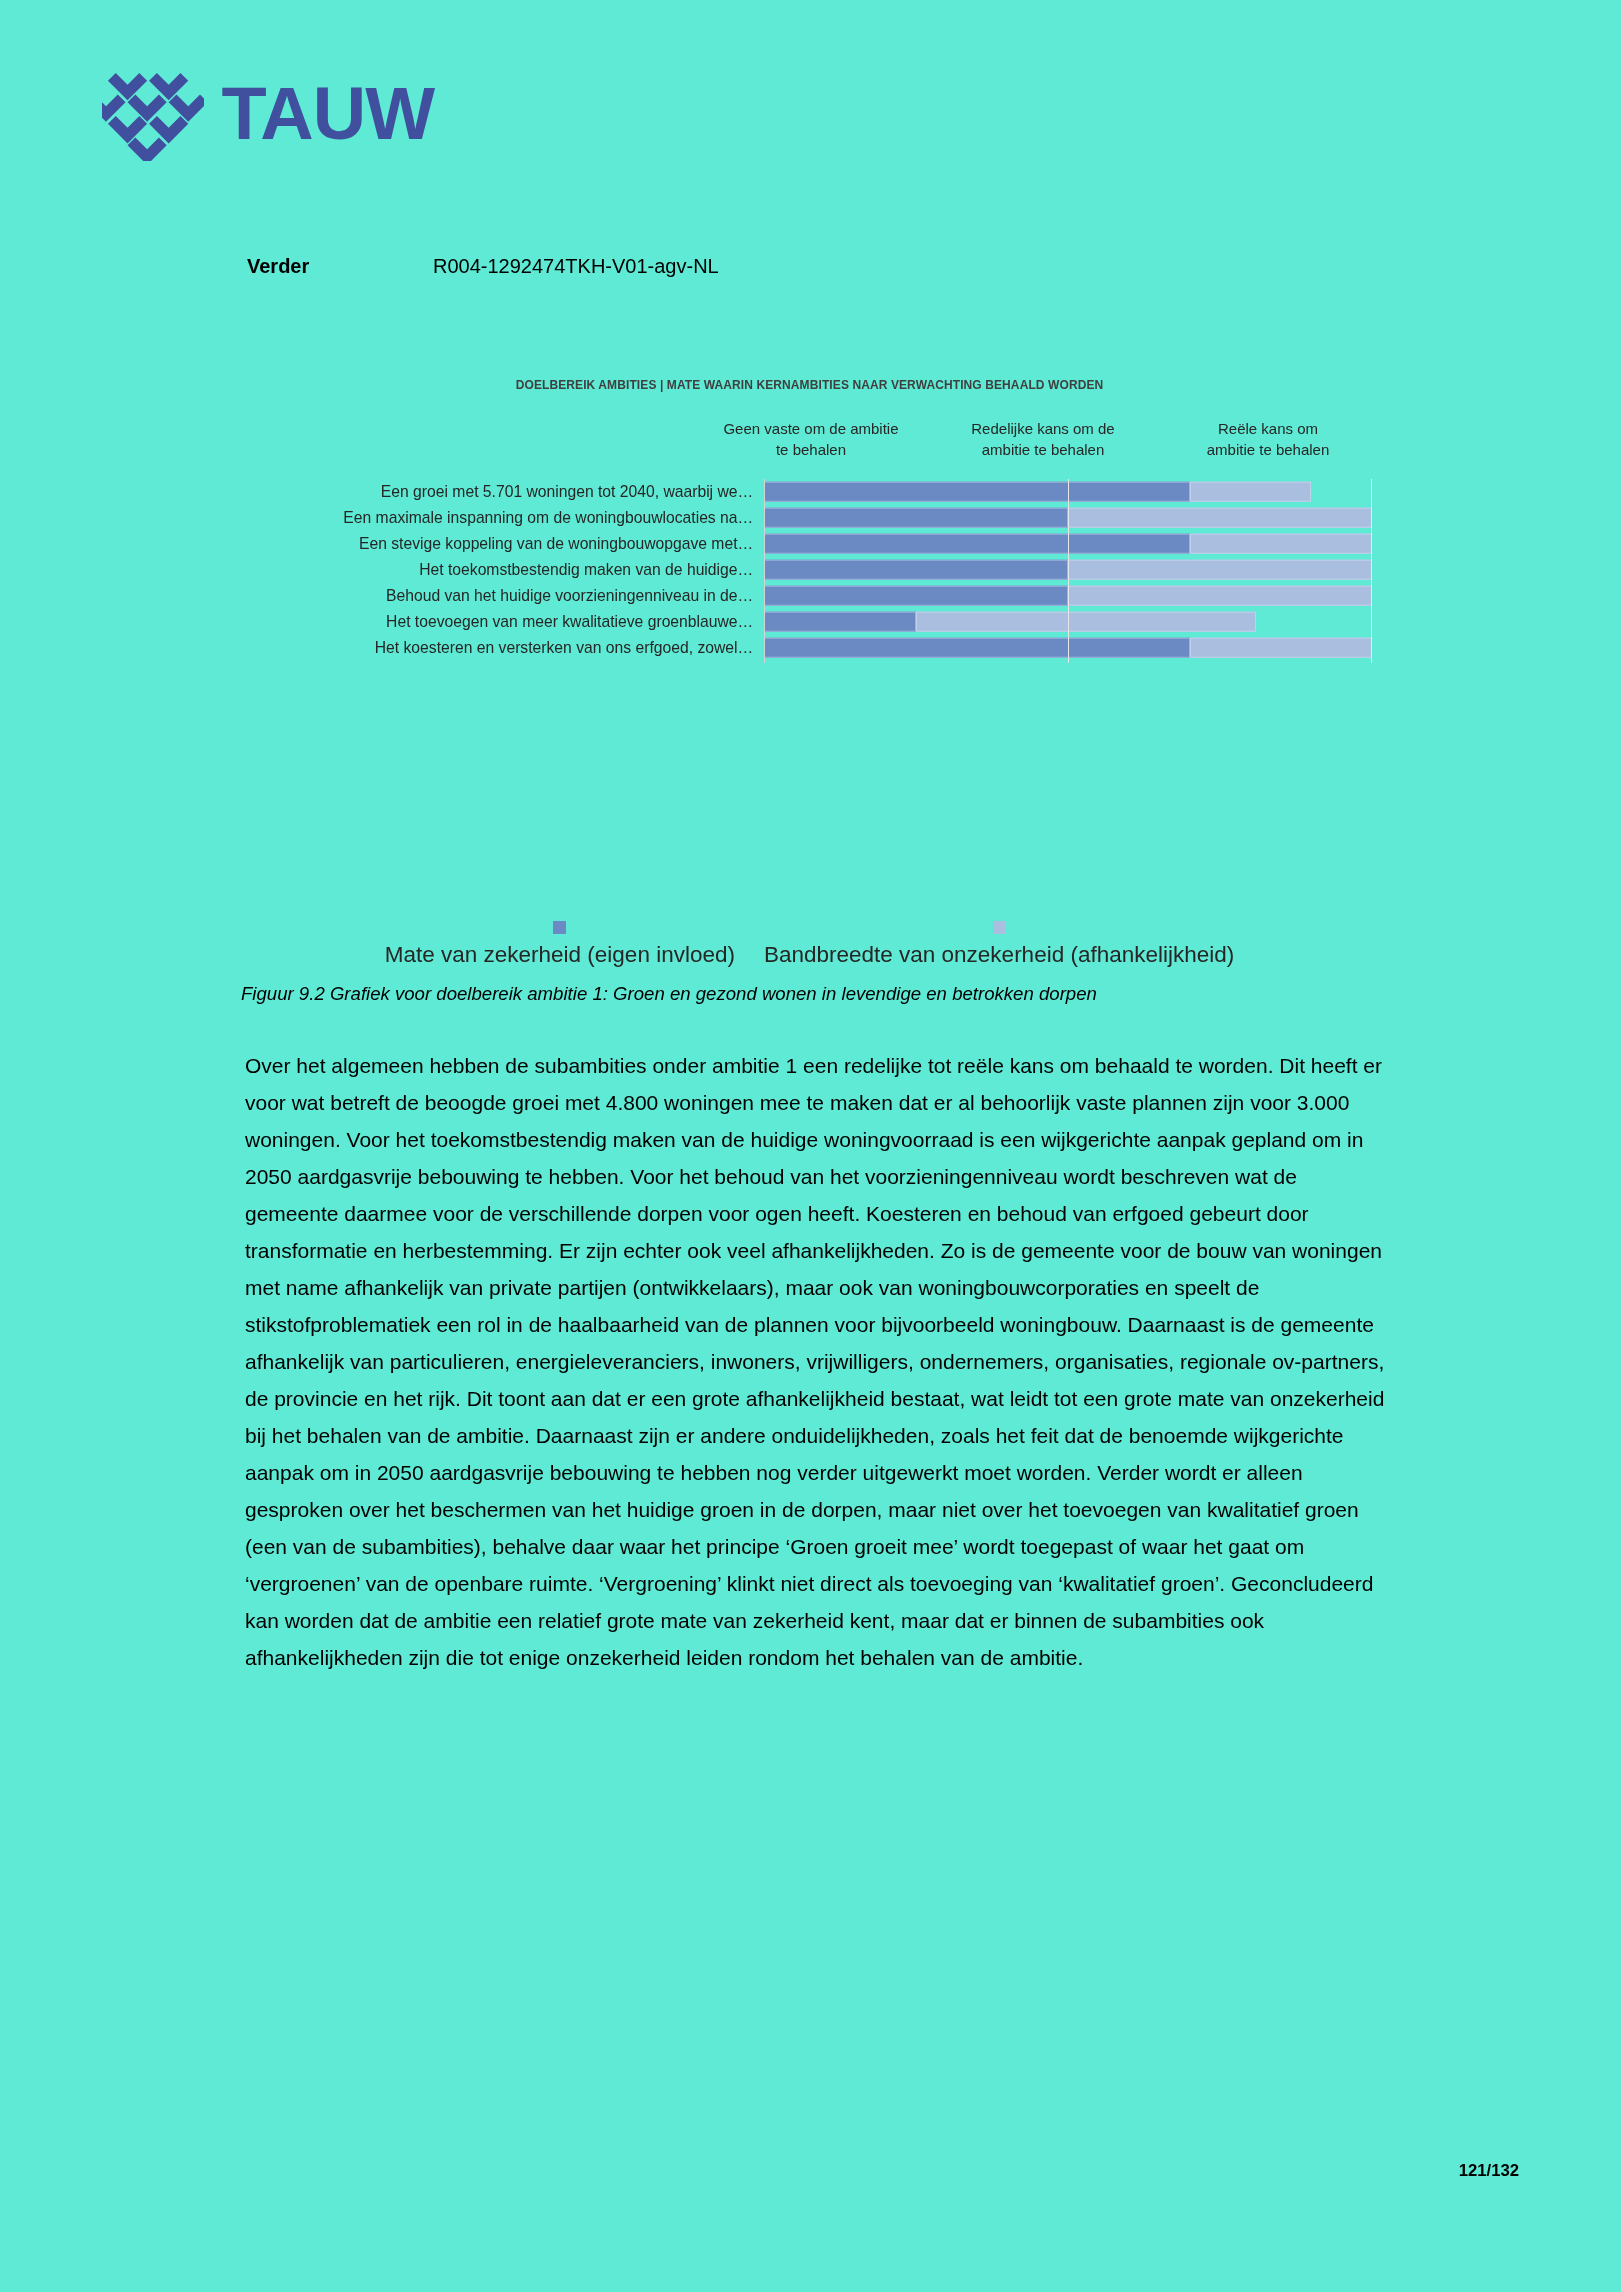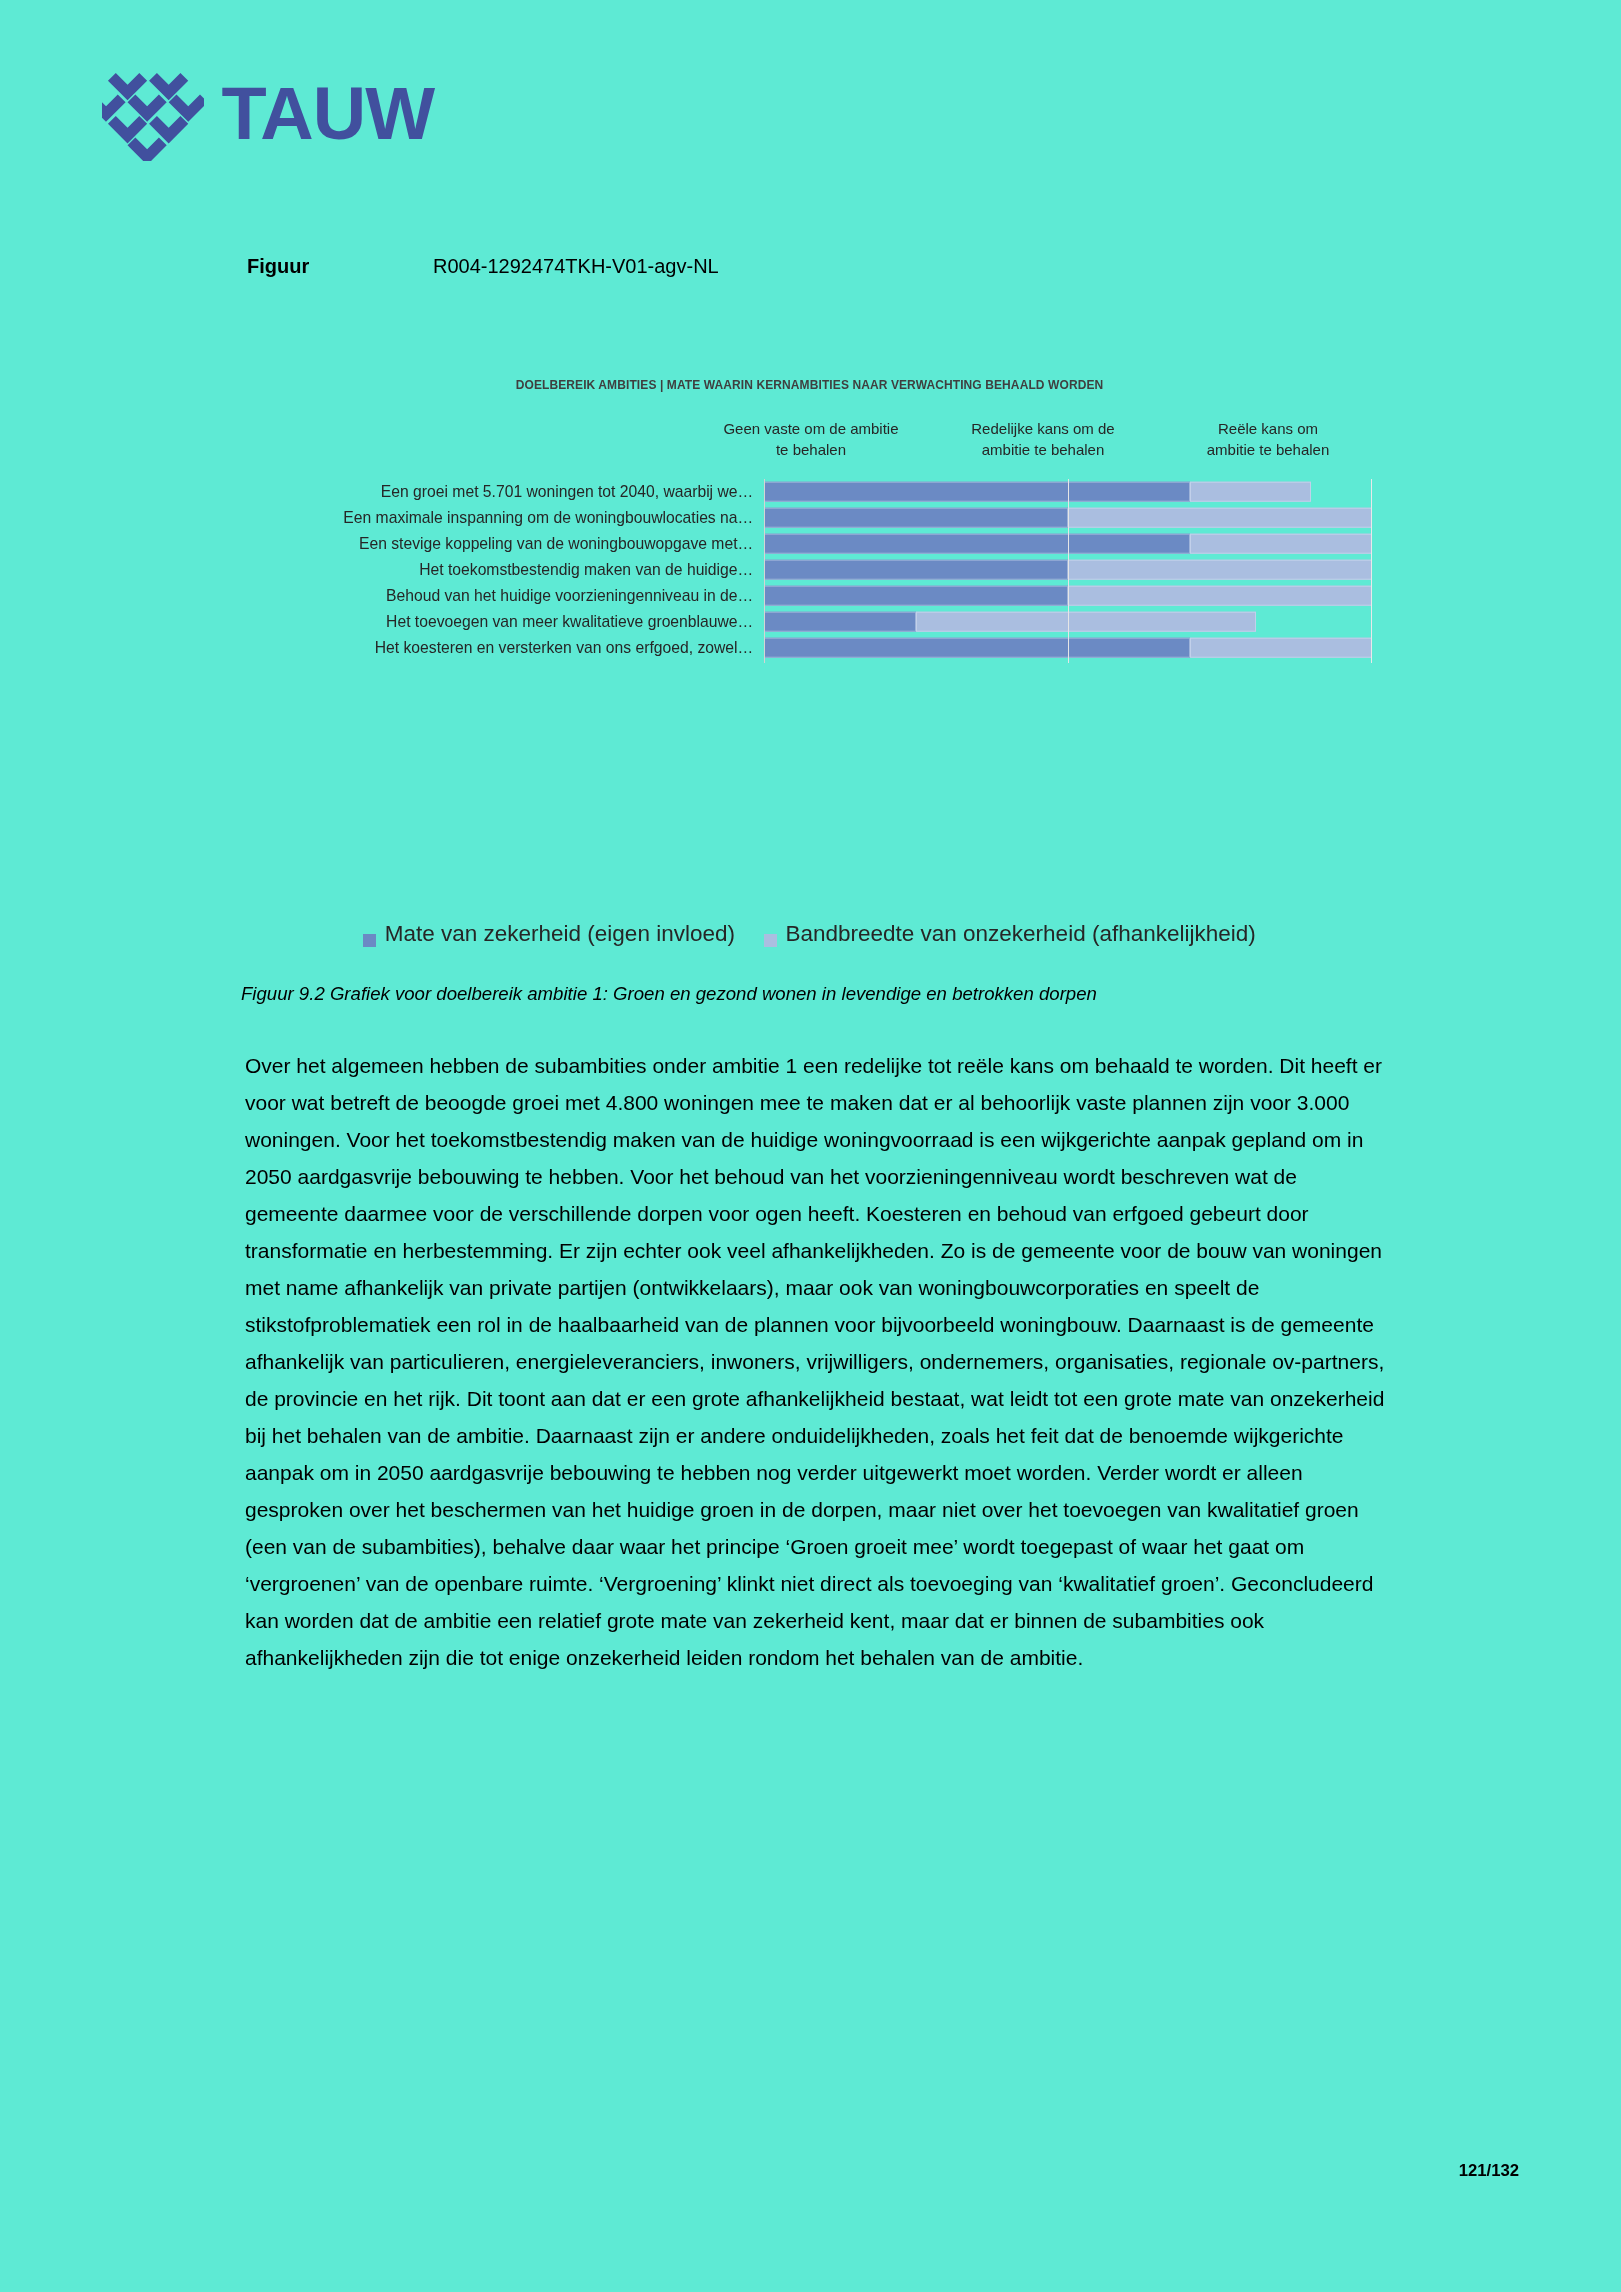--- a/index.html
+++ b/index.html
@@ -165,21 +165,21 @@
     position: absolute;
     left: 247px;
     top: 921px;
     width: 1125px;
     display: flex;
     justify-content: center;
     gap: 29px;
     font-size: 22.5px;
     color: #262626;
   }
-  .legend-item { display: flex; align-items: flex-end; gap: 8.8px; }
+  .legend-item { display: flex; align-items: center; gap: 8.8px; flex-direction: column; }
   .legend-swatch { width: 12.7px; height: 12.7px; display: inline-block; }
   .sw-dark  { background: #6b8ac4; }
   .sw-light { background: #aabee0; }
 
   
   .caption {
     position: absolute;
     left: 241px;
     top: 983px;
     width: 1176px;
@@ -230,21 +230,21 @@
         <path d="M14 50 L26 62 L38 50 L46 58 L26 78 L6 58 Z"></path>
         <path d="M56 50 L68 62 L80 50 L88 58 L68 78 L48 58 Z"></path>
 
         <path d="M34 72 L46 84 L58 72 L66 80 L46 100 L26 80 Z"></path>
       </g>
     </svg>
     <div class="logo-word">TAUW</div>
   </div>
 
   <div class="kenmerk-row">
-    <div class="kenmerk-label">Figuur</div>
+    <div class="kenmerk-label">Verder</div>
     <div class="kenmerk-value">R004-1292474TKH-V01-agv-NL</div>
   </div>
 
   <div class="chart-block">
     <div class="chart-title">DOELBEREIK AMBITIES | MATE WAARIN KERNAMBITIES NAAR VERWACHTING BEHAALD WORDEN</div>
 
     <div class="chart-area">
       <div class="col-headers">
         <div class="col-header c1">
           <div>Geen vaste om de ambitie</div>

